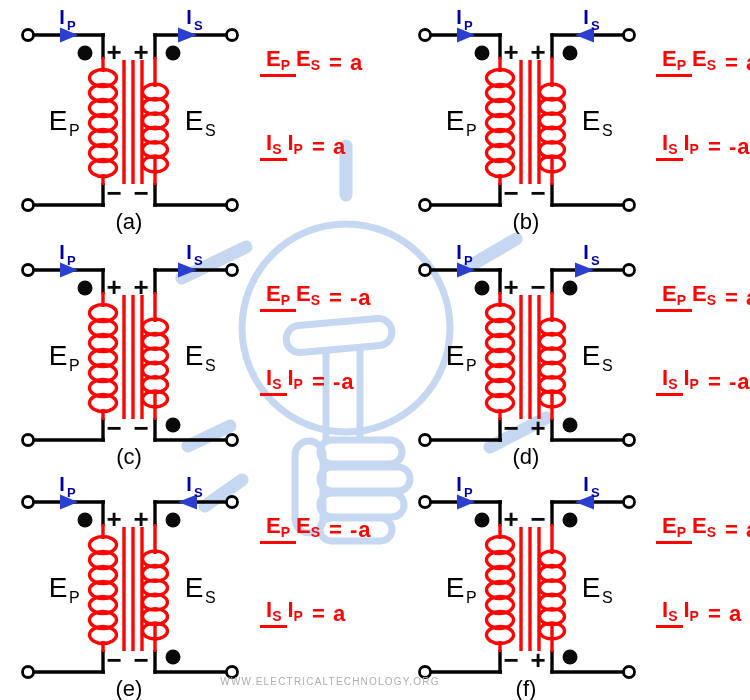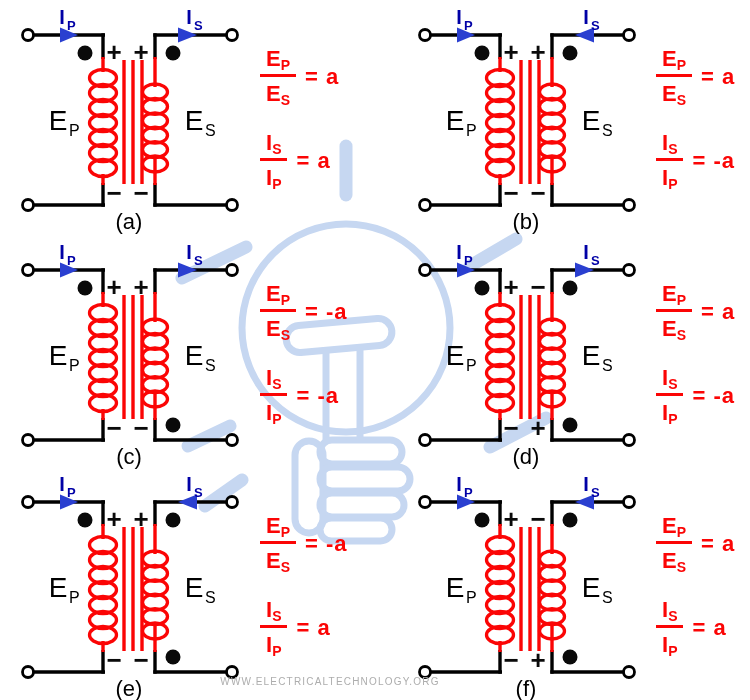--- a/index.html
+++ b/index.html
@@ -17,23 +17,23 @@
   circle.pdot{fill:var(--dot);}
   polygon.arrow{fill:var(--blue-arrow);}
   text.sign{font-size:26px;font-weight:bold;text-anchor:middle;fill:var(--dot);}
   text.cap{font-size:22px;text-anchor:middle;}
   text.blab{font-size:20px;font-weight:bold;text-anchor:middle;fill:var(--blue-label);}
   text.blabsub{font-size:13px;font-weight:bold;fill:var(--blue-label);}
   text.elab{font-size:28px;text-anchor:middle;}
   text.elabsub{font-size:16px;}
   .eq{position:absolute;z-index:3;display:flex;align-items:center;gap:9px;
       color:var(--red);font-weight:bold;}
-  .frac{display:flex;flex-direction:column;align-items:center;line-height:1;}
+  .frac{display:flex;flex-direction:row;align-items:flex-start;line-height:1;}
   .fnum{font-size:22px;padding:0 6px 4px;border-bottom:3.5px solid var(--red);}
-  .fden{font-size:22px;padding-top:0;margin-top:6px;}
+  .fden{font-size:22px;padding-top:0;}
   .fsub{font-size:14px;position:relative;top:4px;}
   .rhs{font-size:22px;letter-spacing:1px;white-space:nowrap;}
   #footer{position:absolute;left:150px;top:676px;width:360px;z-index:3;text-align:center;
           font-size:10px;letter-spacing:1.2px;color:var(--footer);}
 </style>
 </head>
 <body>
 
 <div id="stage">
 

